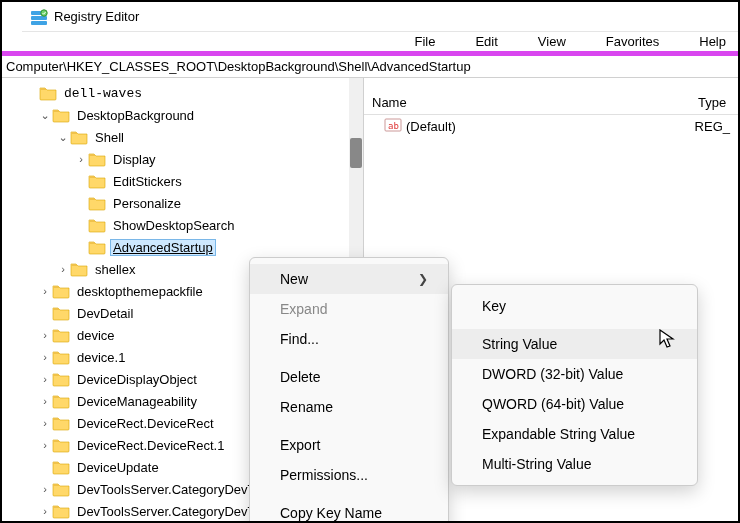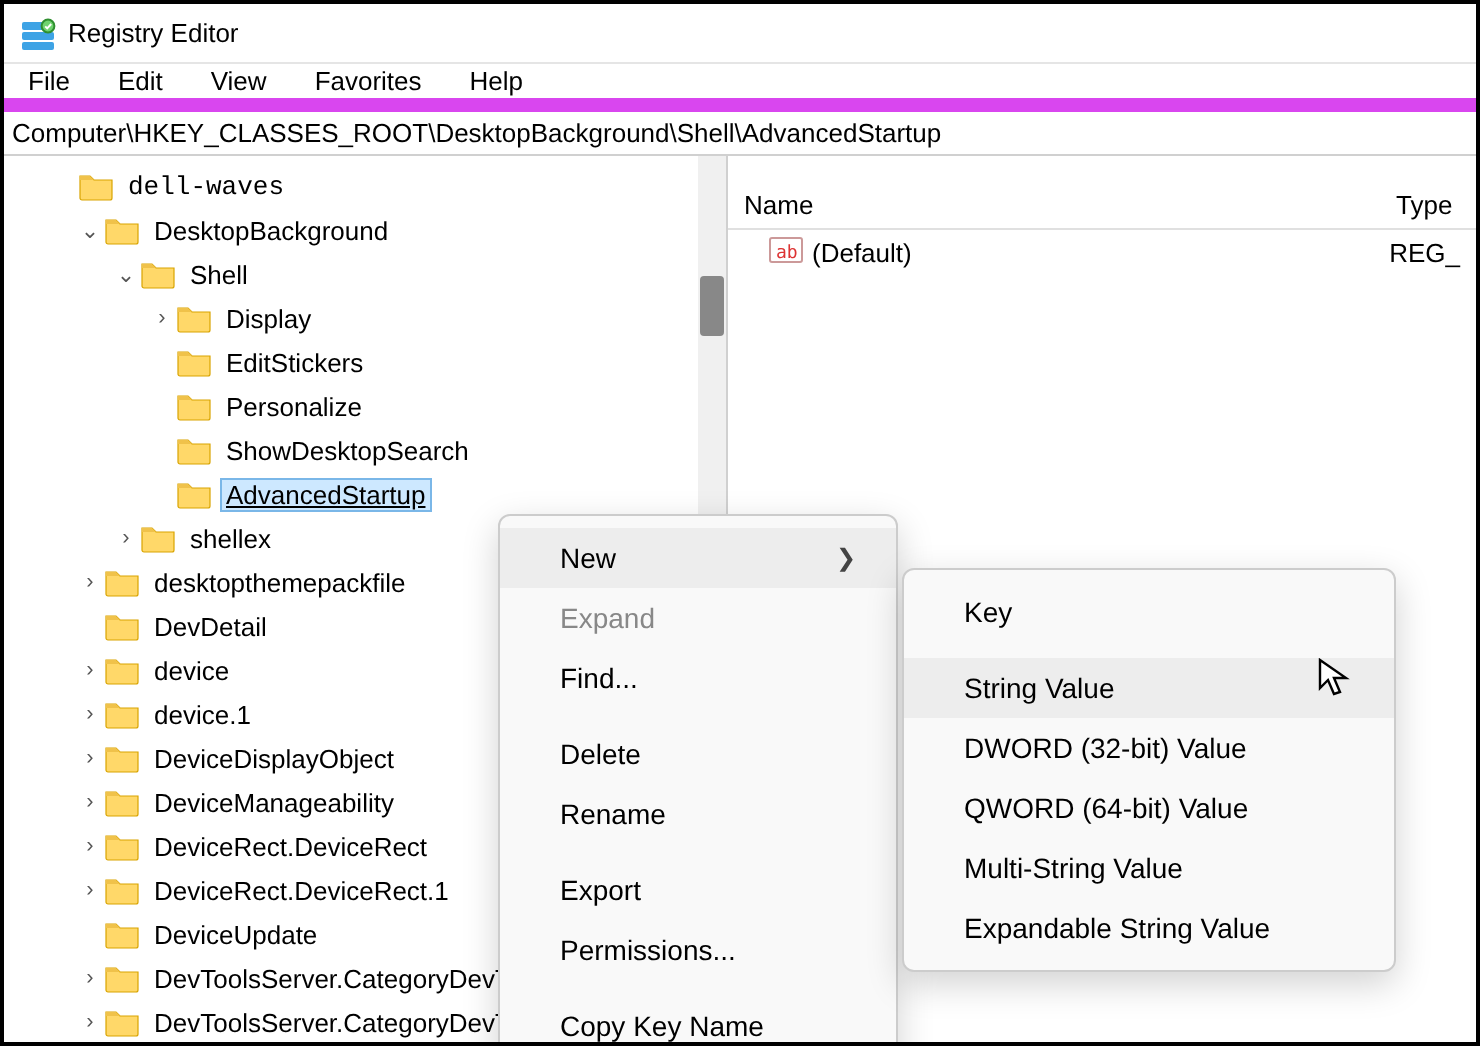--- a/index.html
+++ b/index.html
@@ -15,31 +15,33 @@
     overflow: hidden;
   }
   
   .titlebar {
     height: 30px;
     display: flex;
     align-items: center;
     padding: 0 8px;
     gap: 6px;
     border-bottom: 1px solid #e5e5e5;
+    margin-left: 20px;
   }
   .titlebar .app-icon svg { display: block; }
   .titlebar .title { font-size: 13px; }
   
   .menubar {
     height: 24px;
     display: flex;
     align-items: center;
-    gap: 4px;
+    gap: 20px;
     padding: 0 2px;
-    border-bottom: 7px solid #d946ef;
+    border-bottom: 5px solid #d946ef;
+    justify-content: flex-end;
   }
   .menubar .menuitem {
     padding: 2px 10px;
     cursor: default;
   }
   
   .addressbar {
     height: 22px;
     border-bottom: 1px solid #d0d0d0;
     display: flex;
@@ -453,24 +455,24 @@
   <div class="ctxitem hover">
       <span>String Value</span>
     </div>
   <div class="ctxitem">
       <span>DWORD (32-bit) Value</span>
     </div>
   <div class="ctxitem">
       <span>QWORD (64-bit) Value</span>
     </div>
   <div class="ctxitem">
+      <span>Expandable String Value</span>
+    </div>
+  <div class="ctxitem">
       <span>Multi-String Value</span>
-    </div>
-  <div class="ctxitem">
-      <span>Expandable String Value</span>
     </div>
 </div>
 
 <div class="cursor">
   <svg width="18" height="20" viewBox="0 0 18 20">
     <path d="M1 1 L1 15 L5 11 L8 18 L11 17 L8 10 L14 10 Z" fill="#fff" stroke="#000" stroke-width="1.2"></path>
   </svg>
 </div>
 
 </body></html>

